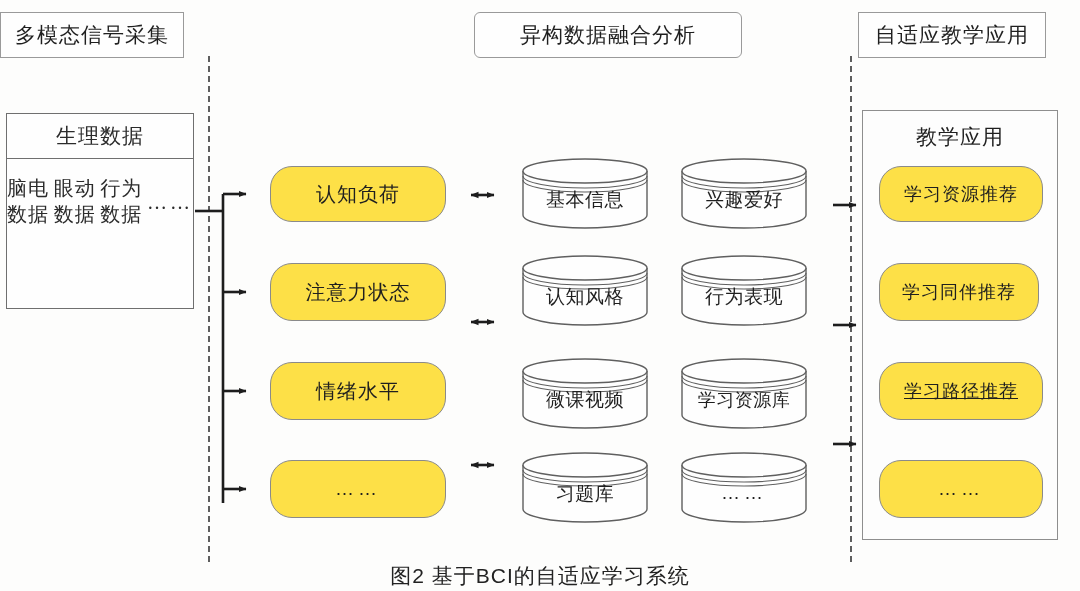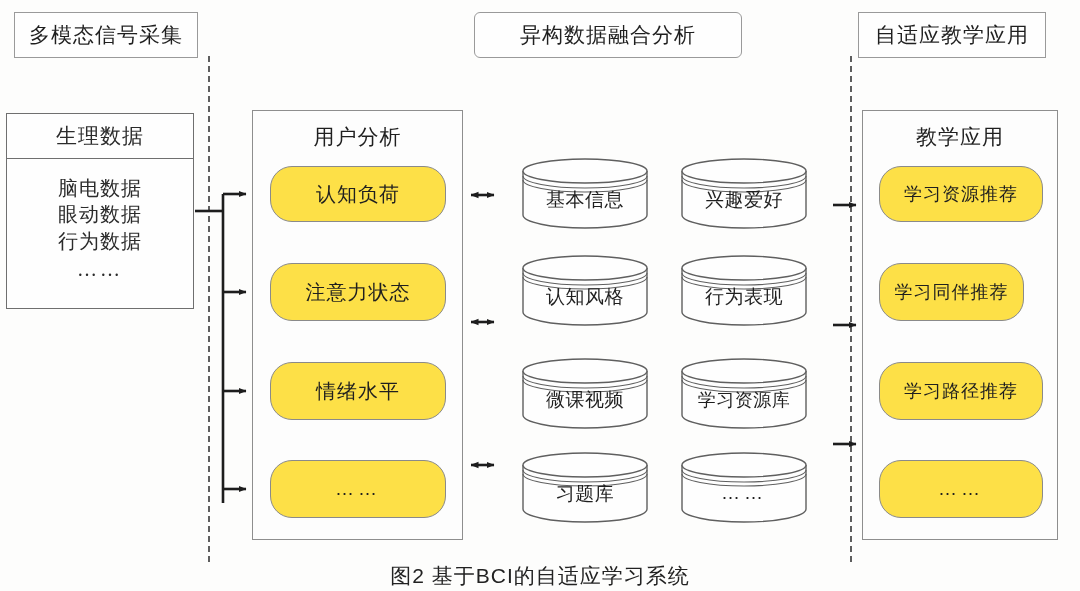--- a/index.html
+++ b/index.html
@@ -35,21 +35,21 @@
   
   #physio-box{ position:absolute; border:1.5px solid #6f6f6f; background:#fefefe; }
   #physio-head{
     position:absolute; left:0; top:0; width:100%; height:45px;
     border-bottom:1.5px solid #6f6f6f;
     display:flex; align-items:center; justify-content:center;
     font-size:21px; letter-spacing:1px;text-align:center;
   }
   #physio-list{
     position:absolute; left:0; top:45px; width:100%;
-    display:flex; flex-direction:column; align-items:center;
+    display:flex; flex-direction:row; align-items:center;
     padding-top:16px;
     font-size:20px; line-height:1.32; letter-spacing:1px;font-family:Liberation Serif, serif;
   }
   #physio-list .dots{ font-size:20px; letter-spacing:3px; padding-top:2px;}
 
   
   .pill{
     position:absolute;
     border:1.3px solid #8a8a8a;
     border-radius:22px;
@@ -83,21 +83,21 @@
   #caption{
     position:absolute; left:0; width:100%;
     text-align:center; font-size:21px; letter-spacing:1px; color:#222;
   }
 </style>
 </head>
 <body>
 
 <div id="stage">
 
-  <div class="hdr-box" id="hdr-left" style="left:14px; top:12px; width:184px; height:46px;">
+  <div class="hdr-box" id="hdr-left" style="left:0; top:12px; width:184px; height:46px;">
     <span>多模态信号采集</span>
   </div>
 
   <div class="hdr-box" id="hdr-mid" style="left:474px; top:12px; width:268px; height:46px;border-radius:6px;">
     <span>异构数据融合分析</span>
   </div>
 
   <div class="hdr-box" id="hdr-right" style="left:858px; top:12px; width:188px; height:46px;">
     <span>自适应教学应用</span>
   </div>
@@ -110,25 +110,20 @@
       <span>生理数据</span>
     </div>
     <div id="physio-list">
       <span>脑电数据</span>
       <span>眼动数据</span>
       <span>行为数据</span>
       <span class="dots">……</span>
     </div>
   </div>
 
-  <div class="outer-box" id="ua-box" style="left:252px; top:110px; width:211px; height:430px;">
-    <div class="panel-title" style="top:12px;">
-      <span>用户分析</span>
-    </div>
-  </div>
   <div class="pill" style="left:270px; top:166px; width:176px; height:56px;">
     <span>认知负荷</span>
   </div>
   <div class="pill" style="left:270px; top:263px; width:176px; height:58px;">
     <span>注意力状态</span>
   </div>
   <div class="pill" style="left:270px; top:362px; width:176px; height:58px;">
     <span>情绪水平</span>
   </div>
   <div class="pill dots" style="left:270px; top:460px; width:176px; height:58px;">
@@ -217,25 +212,25 @@
   </div>
 
   <div class="outer-box" id="ta-box" style="left:862px; top:110px; width:196px; height:430px;">
     <div class="panel-title" style="top:12px;">
       <span>教学应用</span>
     </div>
   </div>
   <div class="pill" style="left:879px; top:166px; width:164px; height:56px;">
     <span style="font-size:18px;">学习资源推荐</span>
   </div>
-  <div class="pill" style="left:879px; top:263px; width:145px; height:58px;">
+  <div class="pill" style="left:879px; top:263px; width:160px; height:58px;">
     <span style="font-size:18px;">学习同伴推荐</span>
   </div>
   <div class="pill" style="left:879px; top:362px; width:164px; height:58px;">
-    <span style="font-size:18px;">学习路径推荐</span>
+    <span style="font-size:18px;text-decoration:underline;">学习路径推荐</span>
   </div>
   <div class="pill dots" style="left:879px; top:460px; width:164px; height:58px;">
     <span>……</span>
   </div>
 
   <svg id="arrows">
     <defs>
       <marker id="ah" markerWidth="9" markerHeight="9" refX="7.5" refY="3.6" orient="auto" markerUnits="userSpaceOnUse">
         <path d="M0,0.4 L8,3.6 L0,6.8 z" fill="#1d1d1d"></path>
       </marker>

